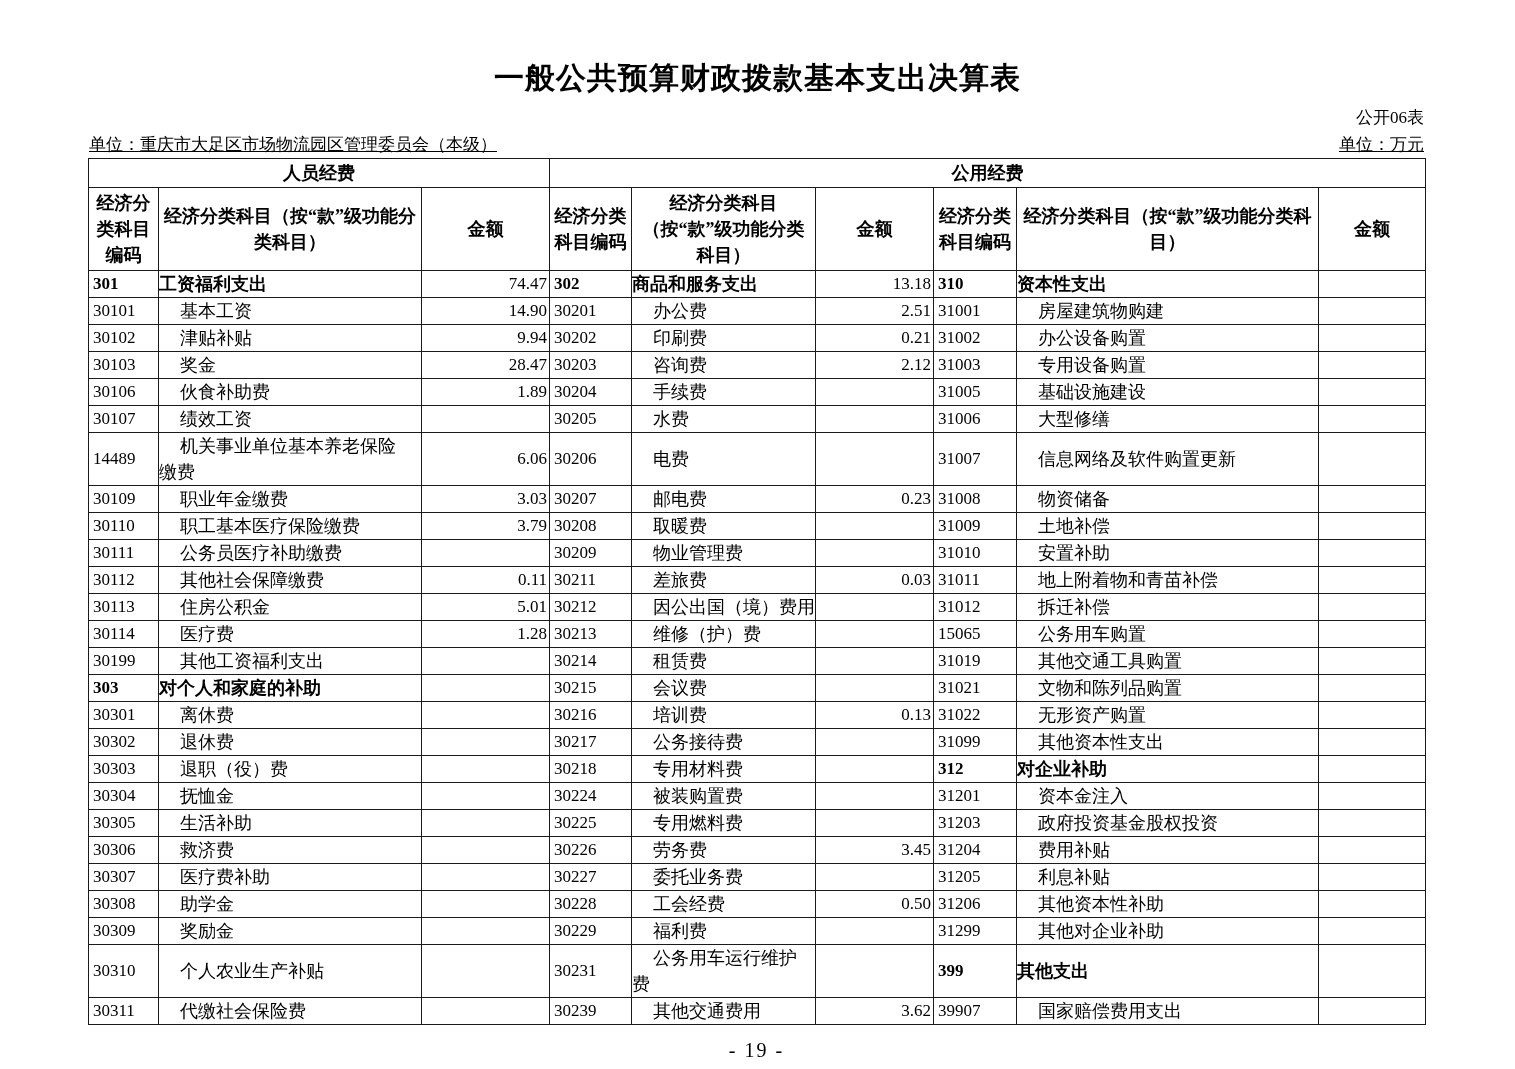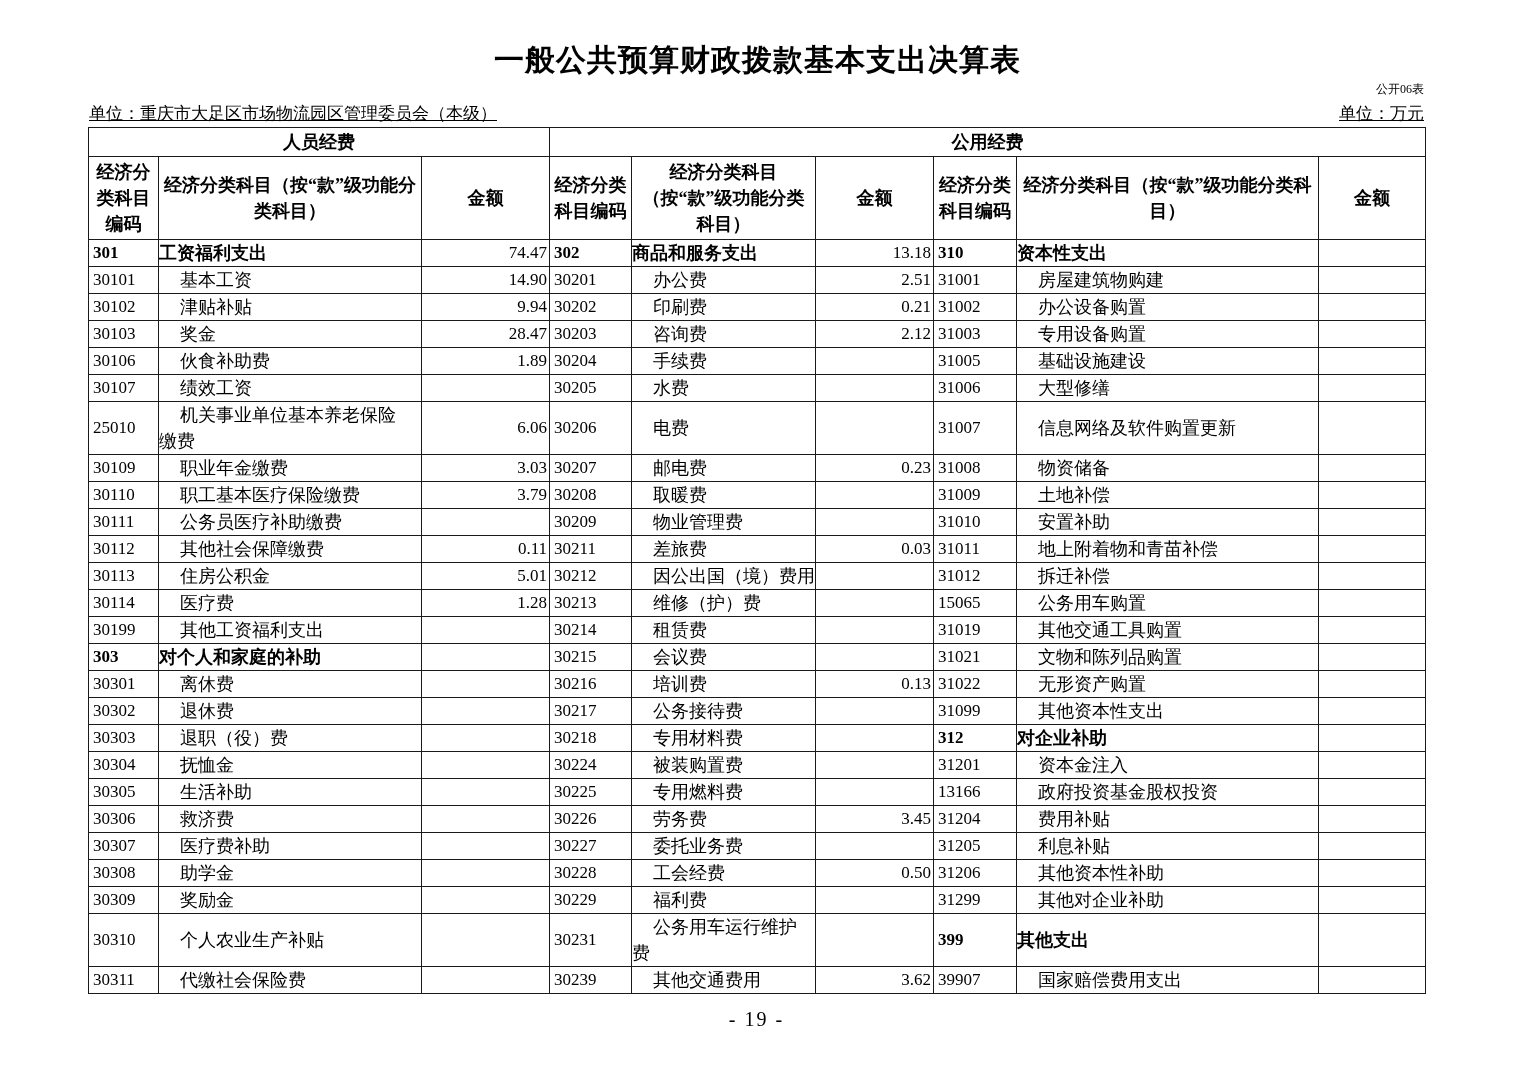--- a/index.html
+++ b/index.html
@@ -15,25 +15,26 @@
     height: 1069px;
     background: #ffffff;
     overflow: hidden;
   }
   .title {
     text-align: center;
     font-size: 30px;
     font-weight: bold;
     padding-top: 40px;
     letter-spacing: 1px;
+    margin-top: 18px;
   }
   .form-label {
     text-align: right;
-    margin: 0 91px 0 0;
-    font-size: 12px;
+    margin: 7px 91px 0 0;
+    font-size: 17px;
   }
   .unit-row {
     display: flex;
     justify-content: space-between;
     margin: 4px 91px 2px 89px;
     font-size: 17px;
     text-decoration: underline;
   }
   table.budget {
     border-collapse: collapse;
@@ -181,21 +182,21 @@
           <td class="name indent">绩效工资</td>
           <td class="amt"></td>
           <td class="code">30205</td>
           <td class="name indent">水费</td>
           <td class="amt"></td>
           <td class="code">31006</td>
           <td class="name indent">大型修缮</td>
           <td class="amt"></td>
         </tr>
         <tr>
-          <td class="code">25010</td>
+          <td class="code">14489</td>
           <td class="name indent">机关事业单位基本养老保险
 缴费</td>
           <td class="amt">6.06</td>
           <td class="code">30206</td>
           <td class="name indent">电费</td>
           <td class="amt"></td>
           <td class="code">31007</td>
           <td class="name indent">信息网络及软件购置更新</td>
           <td class="amt"></td>
         </tr>
@@ -331,21 +332,21 @@
           <td class="name indent">资本金注入</td>
           <td class="amt"></td>
         </tr>
         <tr>
           <td class="code">30305</td>
           <td class="name indent">生活补助</td>
           <td class="amt"></td>
           <td class="code">30225</td>
           <td class="name indent">专用燃料费</td>
           <td class="amt"></td>
-          <td class="code">13166</td>
+          <td class="code">31203</td>
           <td class="name indent">政府投资基金股权投资</td>
           <td class="amt"></td>
         </tr>
         <tr>
           <td class="code">30306</td>
           <td class="name indent">救济费</td>
           <td class="amt"></td>
           <td class="code">30226</td>
           <td class="name indent">劳务费</td>
           <td class="amt">3.45</td>

